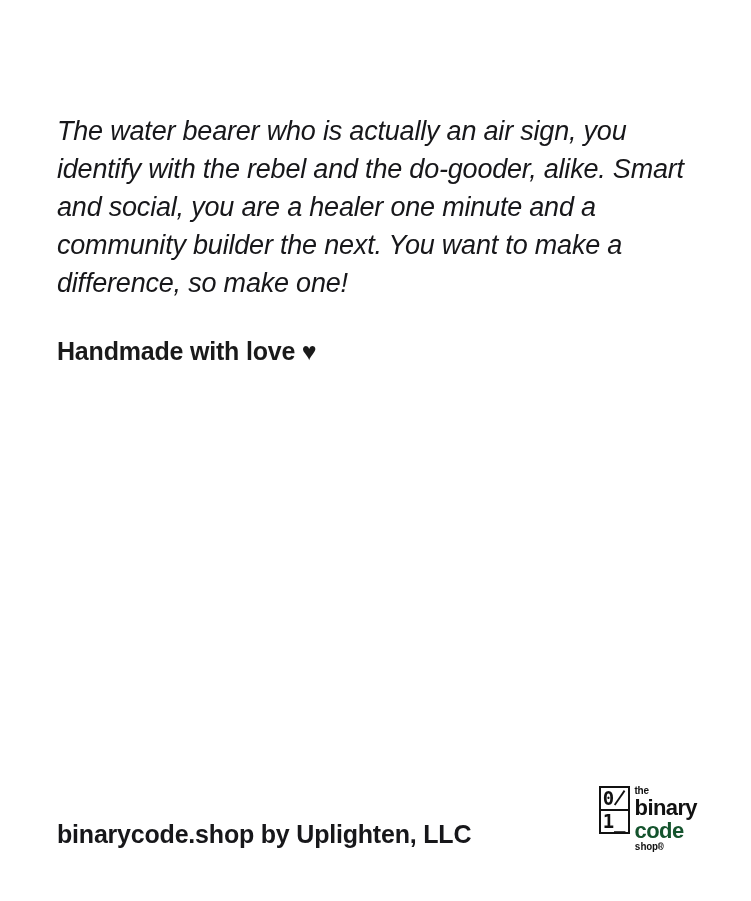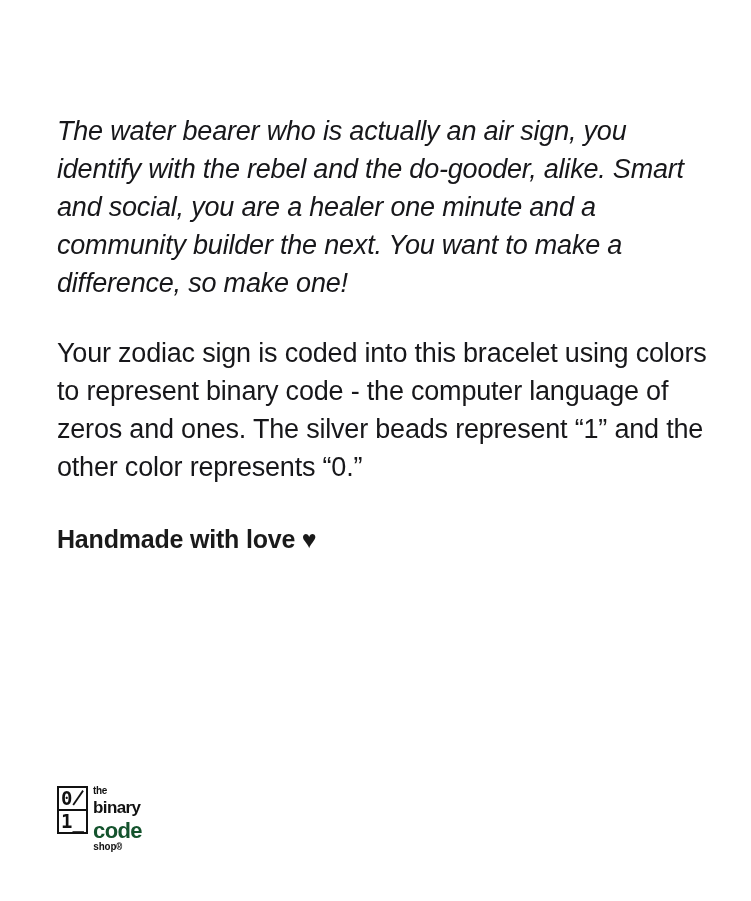--- a/index.html
+++ b/index.html
@@ -112,21 +112,21 @@
     line-height: 1;
   }
   .logo-the {
     font-size: 10px;
     font-weight: bold;
     letter-spacing: -0.3px;
     color: #111;
     margin-bottom: 1px;
   }
   .logo-binary {
-    font-size: 17px;
+    font-size: 22px;
     font-weight: bold;
     letter-spacing: -0.6px;
     color: #111;
     line-height: 22px;
   }
   .logo-code {
     font-size: 22px;
     font-weight: bold;
     letter-spacing: -0.6px;
     color: #14532d;
@@ -141,28 +141,28 @@
     font-family: Liberation Mono, monospace;
   }
 </style>
 </head>
 <body>
 
 <div class="page">
 
   <p class="para italic block-desc">The water bearer who is actually an air sign, you identify with the rebel and the do-gooder, alike. Smart and social, you are a healer one minute and a community builder the next. You want to make a difference, so make one!</p>
 
-  <p class="para block-explain">Your zodiac sign is coded into this bracelet using colors to represent binary code - the computer language of zeros and ones. The silver beads represent “1” and the other color represents “0.”</p>
 
 
   <div class="block-care">
     <span class="bold-line">Handmade with love ♥</span>
   </div>
 
   <div class="footer">
+    <div class="brand-line">binarycode.shop by Uplighten, LLC</div>
 
     <div class="logo">
       <div class="logo-bits">
         <span class="bit zero">0̸</span>
         <span class="bit one">1̲</span>
       </div>
       <div class="logo-words">
         <span class="logo-the">the</span>
         <span class="logo-binary">binary</span>
         <span class="logo-code">code</span>

